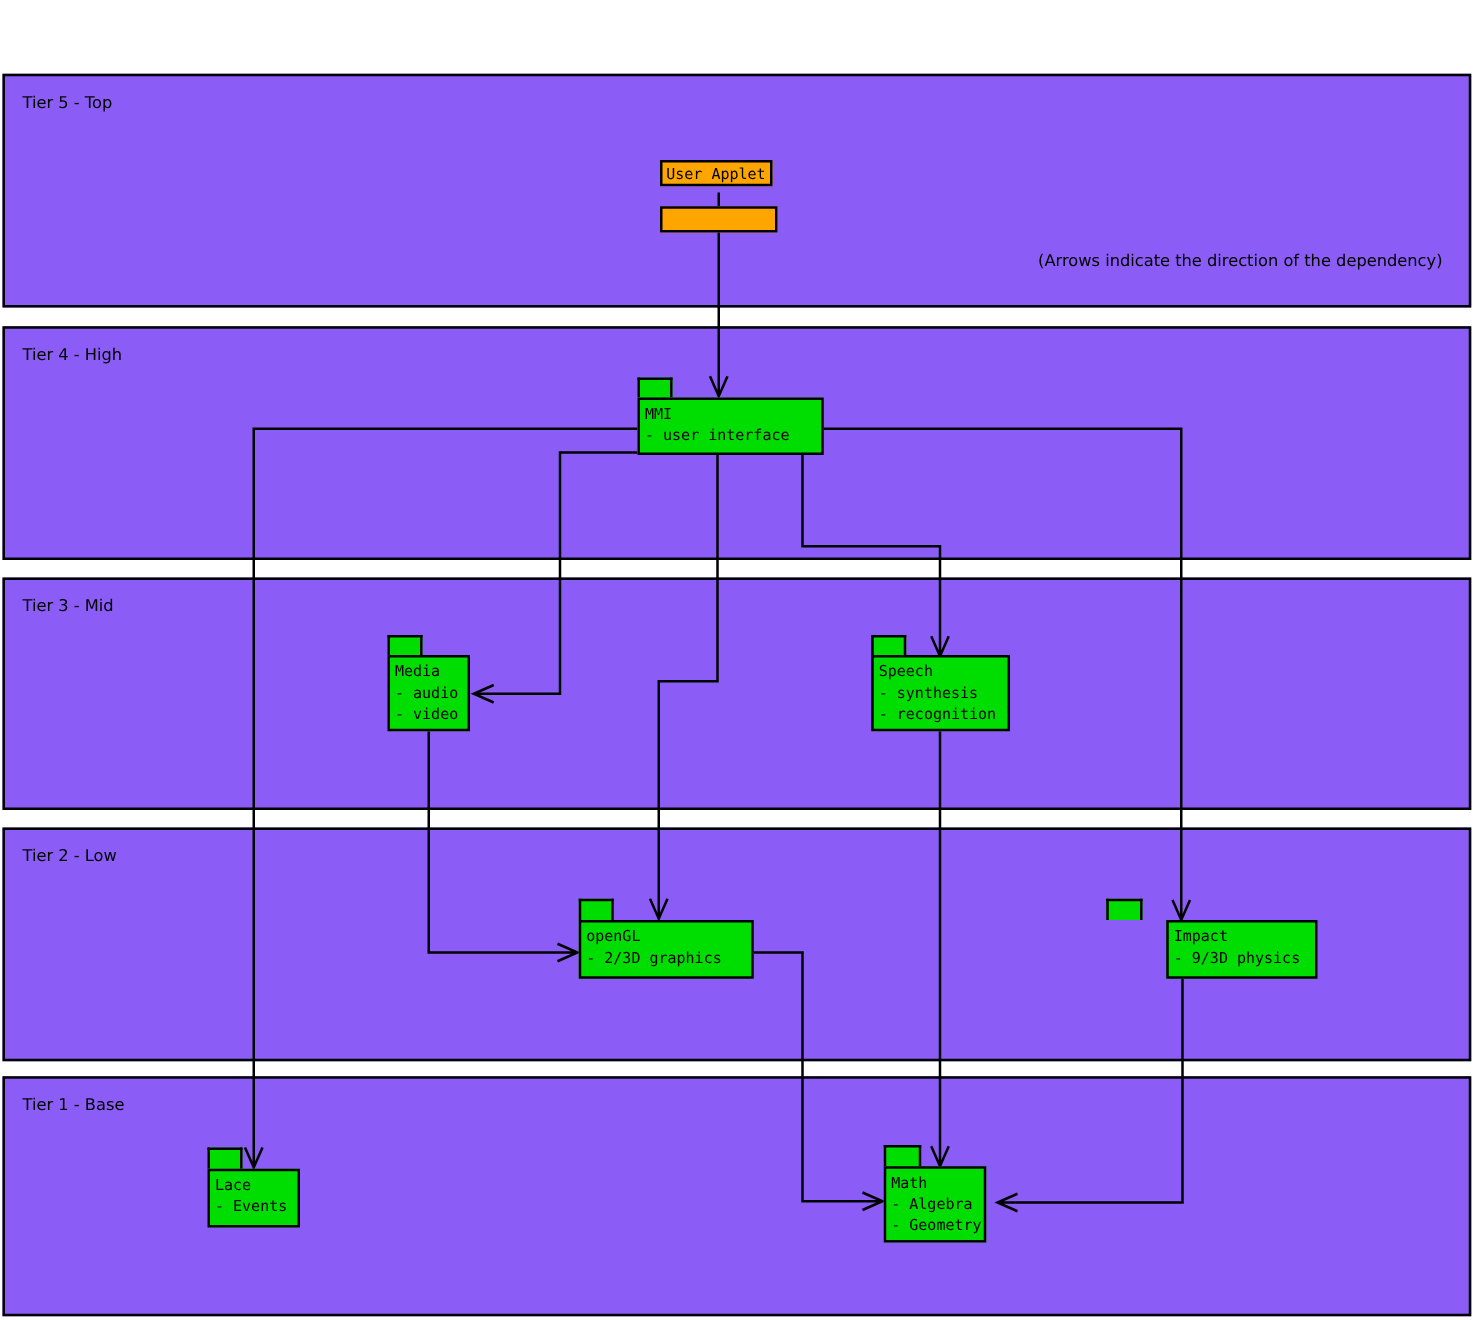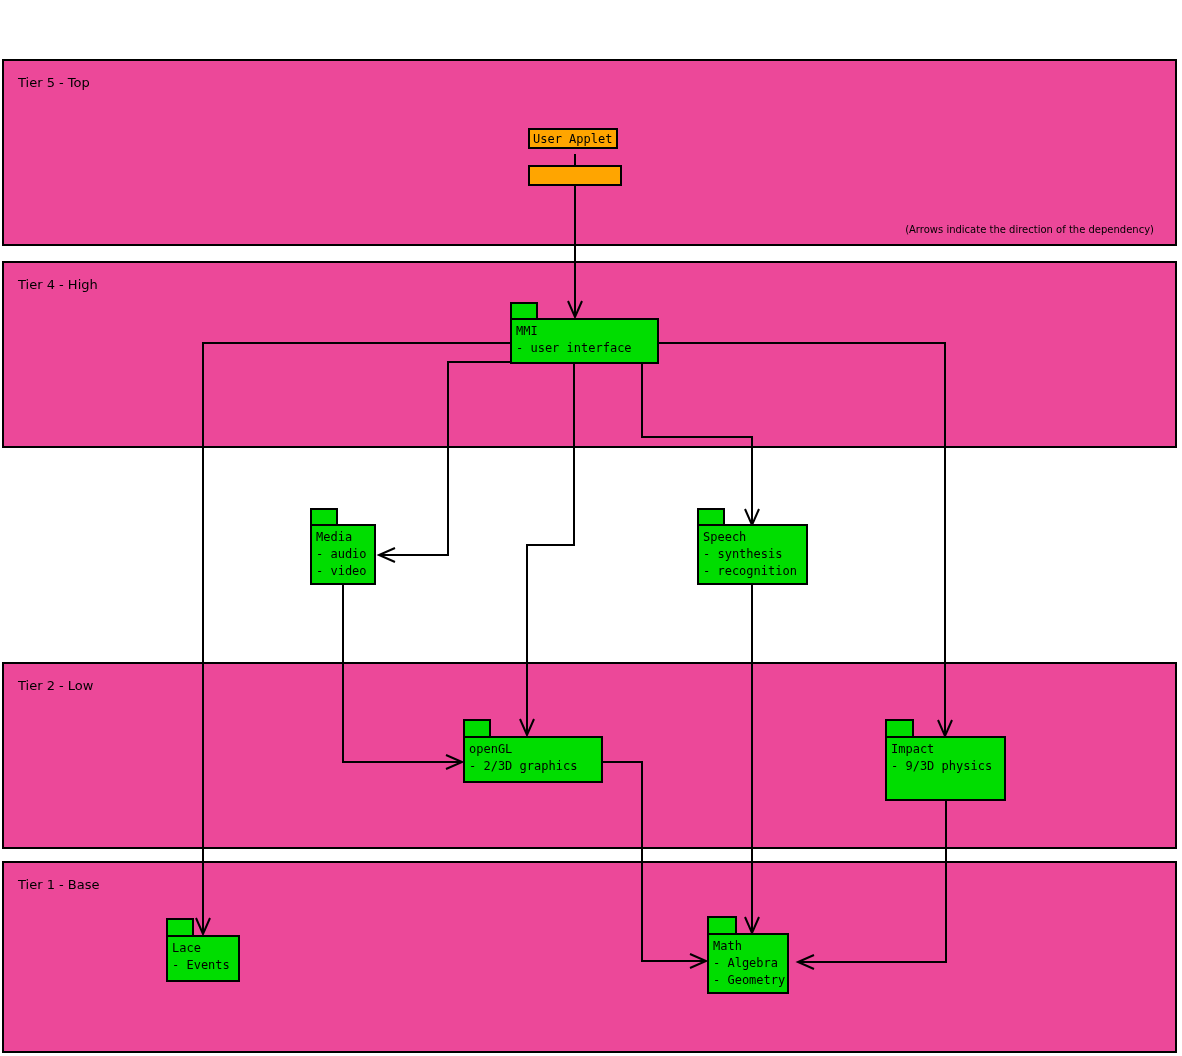--- a/index.html
+++ b/index.html
@@ -9,29 +9,29 @@
     background:#ffffff;
     font-family:"DejaVu Sans", "Liberation Sans", sans-serif;
     overflow:hidden;
   }
   .title{
     position:absolute;left:0;top:22px;width:1134px;
     text-align:center;font-size:17px;color:#0000cc;
   }
   .tier{
     position:absolute;left:2px;width:1175px;
-    background:#ec4899;border:2px solid #000;box-sizing:border-box;
+    background:#8b5cf6;border:2px solid #000;box-sizing:border-box;
   }
   .tier-label{
     position:absolute;left:14px;top:14px;
     font-size:13px;color:#000;white-space:nowrap;
   }
   .note{
     position:absolute;top:202px;right:28px;
-    font-size:10px;color:#000;white-space:nowrap;margin-top:22px;
+    font-size:13px;color:#000;white-space:nowrap;
   }
   svg.wires{position:absolute;left:0;top:0;}
   .node{position:absolute;font-family:"DejaVu Sans Mono","Liberation Mono",monospace;}
   .tab{
     background:#00dd00;border:2px solid #000;border-bottom:none;
     box-sizing:border-box;
   }
   .nbody{
     background:#00dd00;border:2px solid #000;box-sizing:border-box;
     padding:3px 4px;color:#000;
@@ -47,20 +47,23 @@
 <body>
 
 <div id="canvas">
 
 
   <div class="tier" style="top:59px;height:187px;">
     <div class="tier-label">Tier 5 - Top</div>
   </div>
   <div class="tier" style="top:261px;height:187px;">
     <div class="tier-label">Tier 4 - High</div>
+  </div>
+  <div class="tier" style="top:462px;height:186px;">
+    <div class="tier-label">Tier 3 - Mid</div>
   </div>
   <div class="tier" style="top:662px;height:187px;">
     <div class="tier-label">Tier 2 - Low</div>
   </div>
   <div class="tier" style="top:861px;height:192px;">
     <div class="tier-label">Tier 1 - Base</div>
   </div>
 
   <div class="note">(Arrows indicate the direction of the dependency)</div>
 
@@ -115,21 +118,21 @@
   <div class="node" style="left:463px;top:719px;">
     <div class="tab" style="width:28px;height:17px;"></div>
     <div class="nbody" style="width:140px;height:47px;">
       <div class="nline">openGL</div>
       <div class="nline">- 2/3D graphics</div>
     </div>
   </div>
 
   <div class="node" style="left:885px;top:719px;">
     <div class="tab" style="width:29px;height:17px;"></div>
-    <div class="nbody" style="width:121px;height:65px;">
+    <div class="nbody" style="width:121px;height:47px;margin-left:48px;">
       <div class="nline">Impact</div>
       <div class="nline">- 9/3D physics</div>
     </div>
   </div>
 
   <div class="node" style="left:166px;top:918px;">
     <div class="tab" style="width:28px;height:17px;"></div>
     <div class="nbody" style="width:74px;height:47px;">
       <div class="nline">Lace</div>
       <div class="nline">- Events</div>

